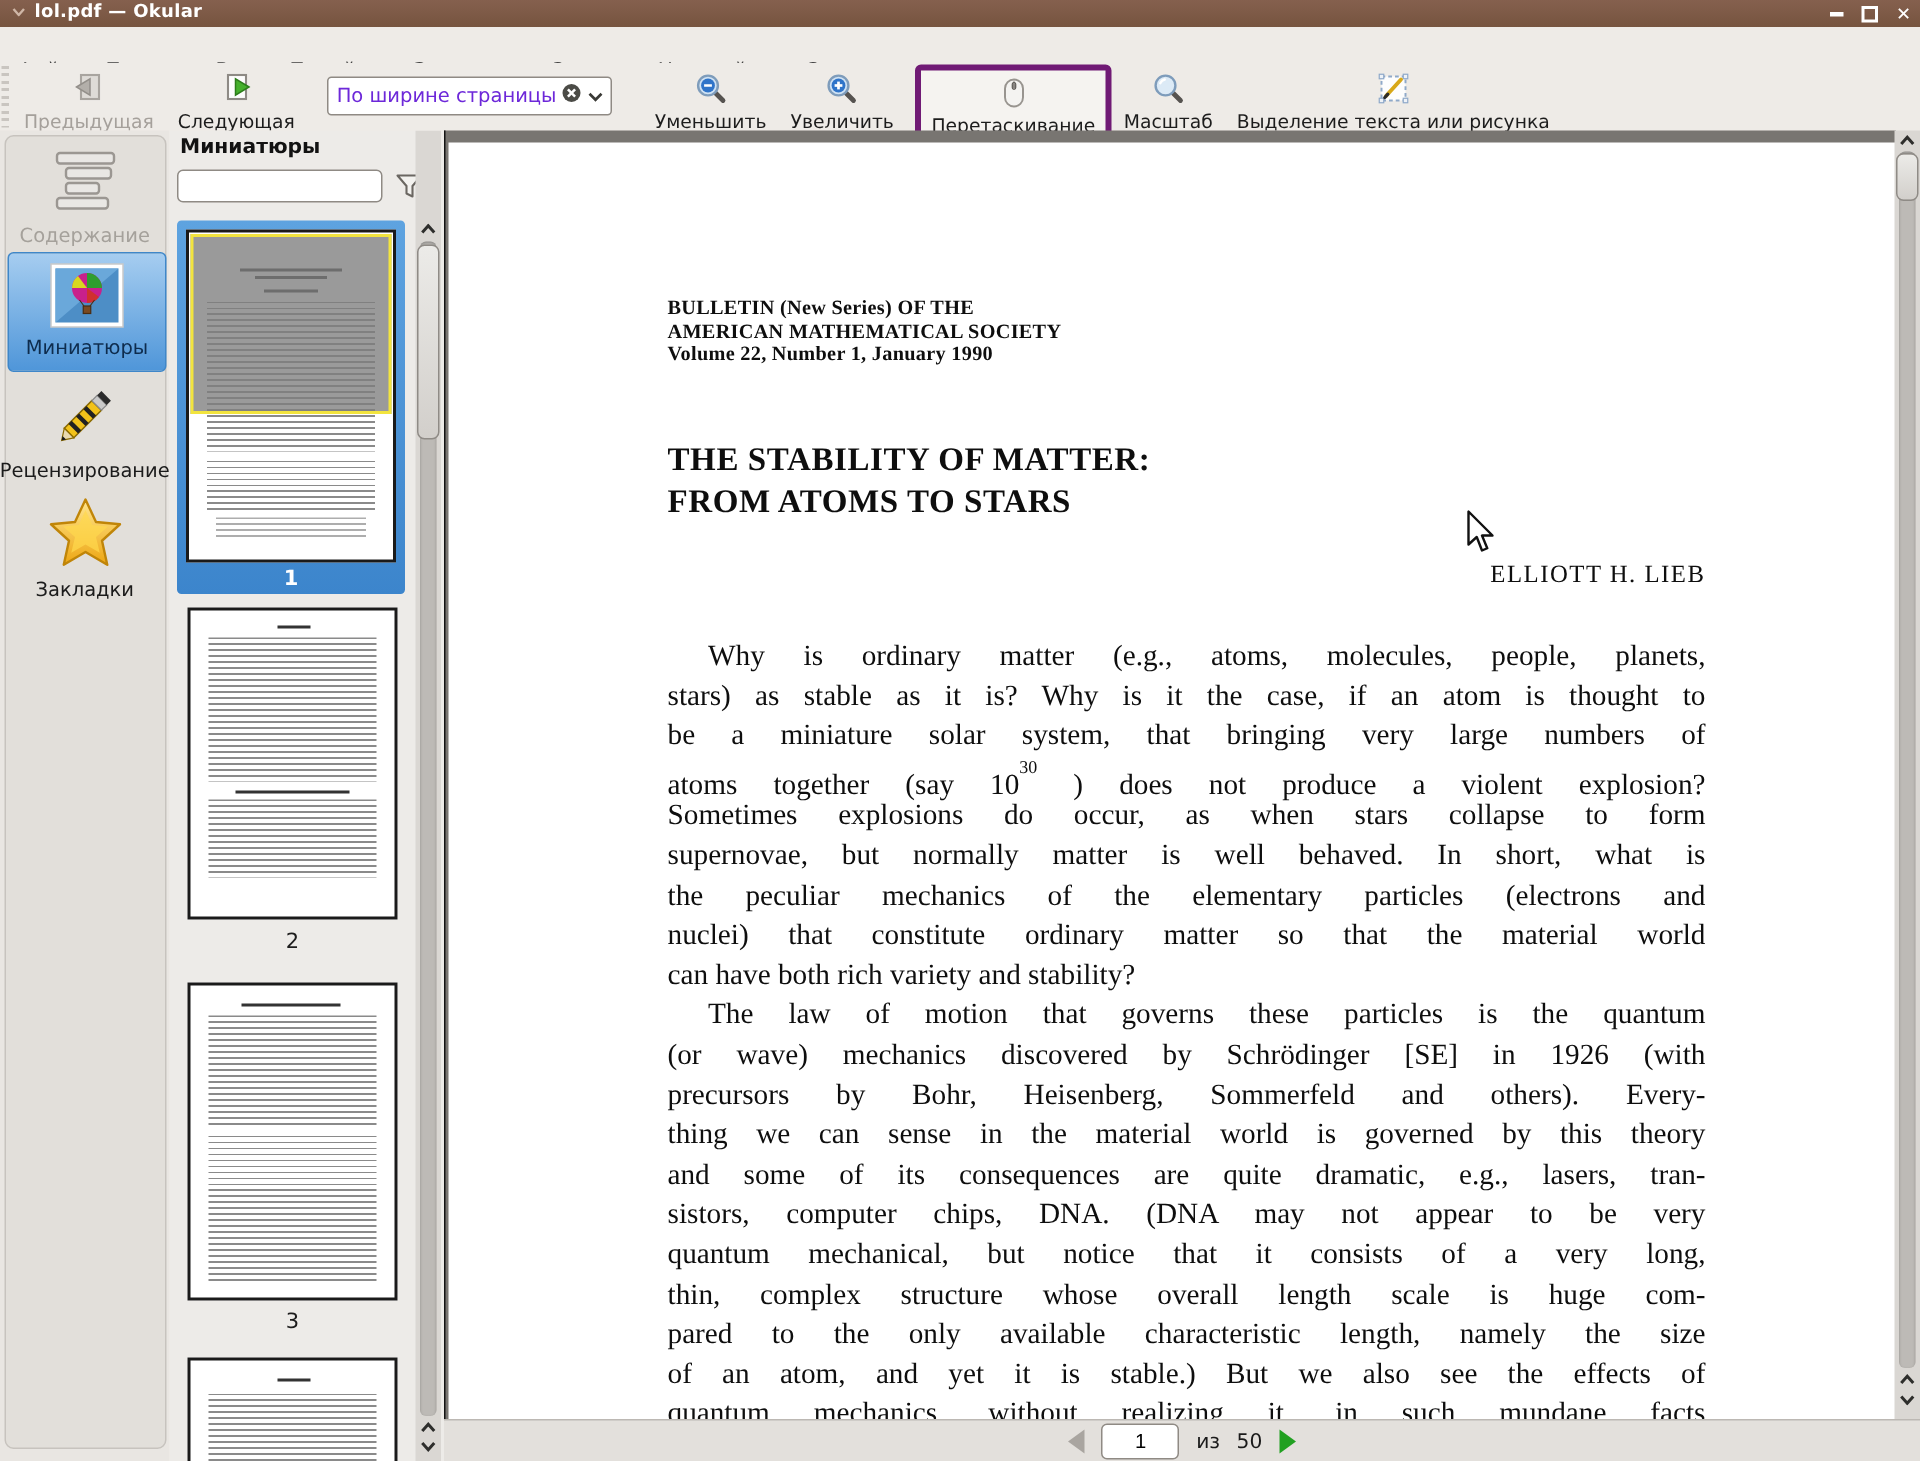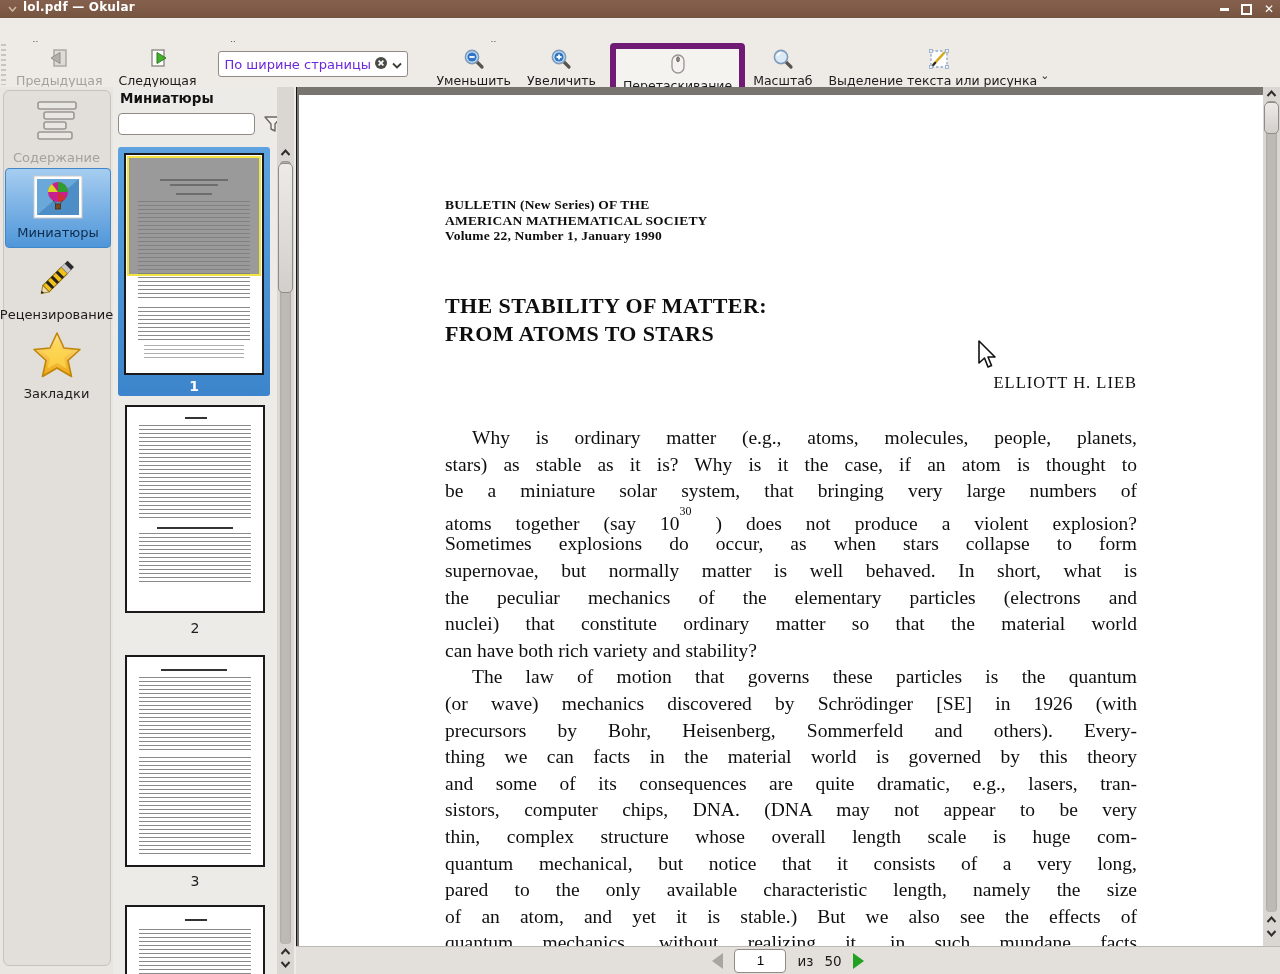--- a/index.html
+++ b/index.html
@@ -23,21 +23,21 @@
   
   .toolbar{position:absolute;left:0;top:42px;width:1280px;height:45px;background:#eeebe7;
     display:flex;align-items:flex-start;}
   .tb-handle{width:5px;height:41px;margin:2px 2px 0 1px;
     background:repeating-linear-gradient(to bottom,#c9c5c0 0 2px,transparent 2px 5px);}
   .tbtn{display:flex;flex-direction:column;align-items:center;justify-content:flex-start;
     padding:3px 7px 2px 7px;margin-top:1px;border:1px solid transparent;border-radius:4px;}
   .tbtn .ticon{height:24px;display:flex;align-items:center;justify-content:center;}
   .tbtn .tlabel{font-size:12.5px;color:#1c1c1c;margin-top:2px;white-space:nowrap;}
   .tbtn.disabled .tlabel{color:#a5a09b;}
-  .tbtn.pressed{background:#f5f3f0;border:6px solid #701a75;}
+  .tbtn.pressed{background:#f5f3f0;border:4px solid #701a75;}
   .combo{margin:9px 12px 0 14px;width:178px;height:24px;background:#fff;border:1px solid #8f8a84;
     border-radius:3px;display:flex;align-items:center;font-size:13px;color:#6d28d9;padding:0 5px;}
   .combo .cval{flex:1;white-space:nowrap;overflow:hidden;}
   .sel-caret{font-size:11px;color:#333;margin-left:3px;line-height:10px;}
   
   .iconcol{position:absolute;left:0;top:87px;width:113px;height:887px;background:#e9e6e2;}
   .iconcol .inner{position:absolute;left:3px;top:3px;right:2px;bottom:8px;
     background:#e2dfda;border:1px solid #c7c3be;border-radius:6px;}
   .sideitem{position:absolute;left:2px;width:109px;display:flex;flex-direction:column;
     align-items:center;}
@@ -219,21 +219,21 @@
       <svg width="22" height="22">
         <rect x="3" y="3" width="16" height="16" fill="#fdfdfd" stroke="#8fa9c9" stroke-width="1.3" stroke-dasharray="2.5,2"></rect>
         <rect x="1.5" y="1.5" width="3" height="3" fill="#eef2f7" stroke="#8fa9c9" stroke-width="0.8"></rect>
         <rect x="17.5" y="1.5" width="3" height="3" fill="#eef2f7" stroke="#8fa9c9" stroke-width="0.8"></rect>
         <rect x="1.5" y="17.5" width="3" height="3" fill="#eef2f7" stroke="#8fa9c9" stroke-width="0.8"></rect>
         <rect x="17.5" y="17.5" width="3" height="3" fill="#eef2f7" stroke="#8fa9c9" stroke-width="0.8"></rect>
         <line x1="6" y1="16" x2="16" y2="5" stroke="#d8a818" stroke-width="2.6" stroke-linecap="round"></line>
         <line x1="5.2" y1="17" x2="7.2" y2="14.8" stroke="#2b2b2b" stroke-width="2.2" stroke-linecap="round"></line>
       </svg>
     </span>
-    <span style="display:flex;align-items:flex-start;">
+    <span style="display:flex;align-items:flex-start;flex-direction:column;">
       <span class="tlabel">Выделение текста или рисунка</span>
       <span class="sel-caret">⌄</span>
     </span>
   </div>
 </div>
 
 <div class="iconcol">
   <div class="inner"></div>
 
   <div class="sideitem dim" style="top:11px;">
@@ -384,25 +384,25 @@
       <div class="ln">be a miniature solar system, that bringing very large numbers of</div>
       <div class="ln"><span>atoms together (say 10</span><sup>30</sup><span> ) does not produce a violent explosion?</span></div>
       <div class="ln">Sometimes explosions do occur, as when stars collapse to form</div>
       <div class="ln">supernovae, but normally matter is well behaved. In short, what is</div>
       <div class="ln">the peculiar mechanics of the elementary particles (electrons and</div>
       <div class="ln">nuclei) that constitute ordinary matter so that the material world</div>
       <div class="ln end">can have both rich variety and stability?</div>
       <div class="ln ind">The law of motion that governs these particles is the quantum</div>
       <div class="ln">(or wave) mechanics discovered by Schrödinger [SE] in 1926 (with</div>
       <div class="ln">precursors by Bohr, Heisenberg, Sommerfeld and others). Every-</div>
-      <div class="ln">thing we can facts in the material world is governed by this theory</div>
+      <div class="ln">thing we can sense in the material world is governed by this theory</div>
       <div class="ln">and some of its consequences are quite dramatic, e.g., lasers, tran-</div>
       <div class="ln">sistors, computer chips, DNA. (DNA may not appear to be very</div>
+      <div class="ln">quantum mechanical, but notice that it consists of a very long,</div>
       <div class="ln">thin, complex structure whose overall length scale is huge com-</div>
-      <div class="ln">quantum mechanical, but notice that it consists of a very long,</div>
       <div class="ln">pared to the only available characteristic length, namely the size</div>
       <div class="ln">of an atom, and yet it is stable.) But we also see the effects of</div>
       <div class="ln">quantum mechanics, without realizing it, in such mundane facts</div>
     </div>
   </div>
 </div>
 
 <div class="sb" style="left:1263px;top:87px;width:17px;height:859px;">
   <div class="arr" style="top:3px;">
     <svg width="11" height="8">

